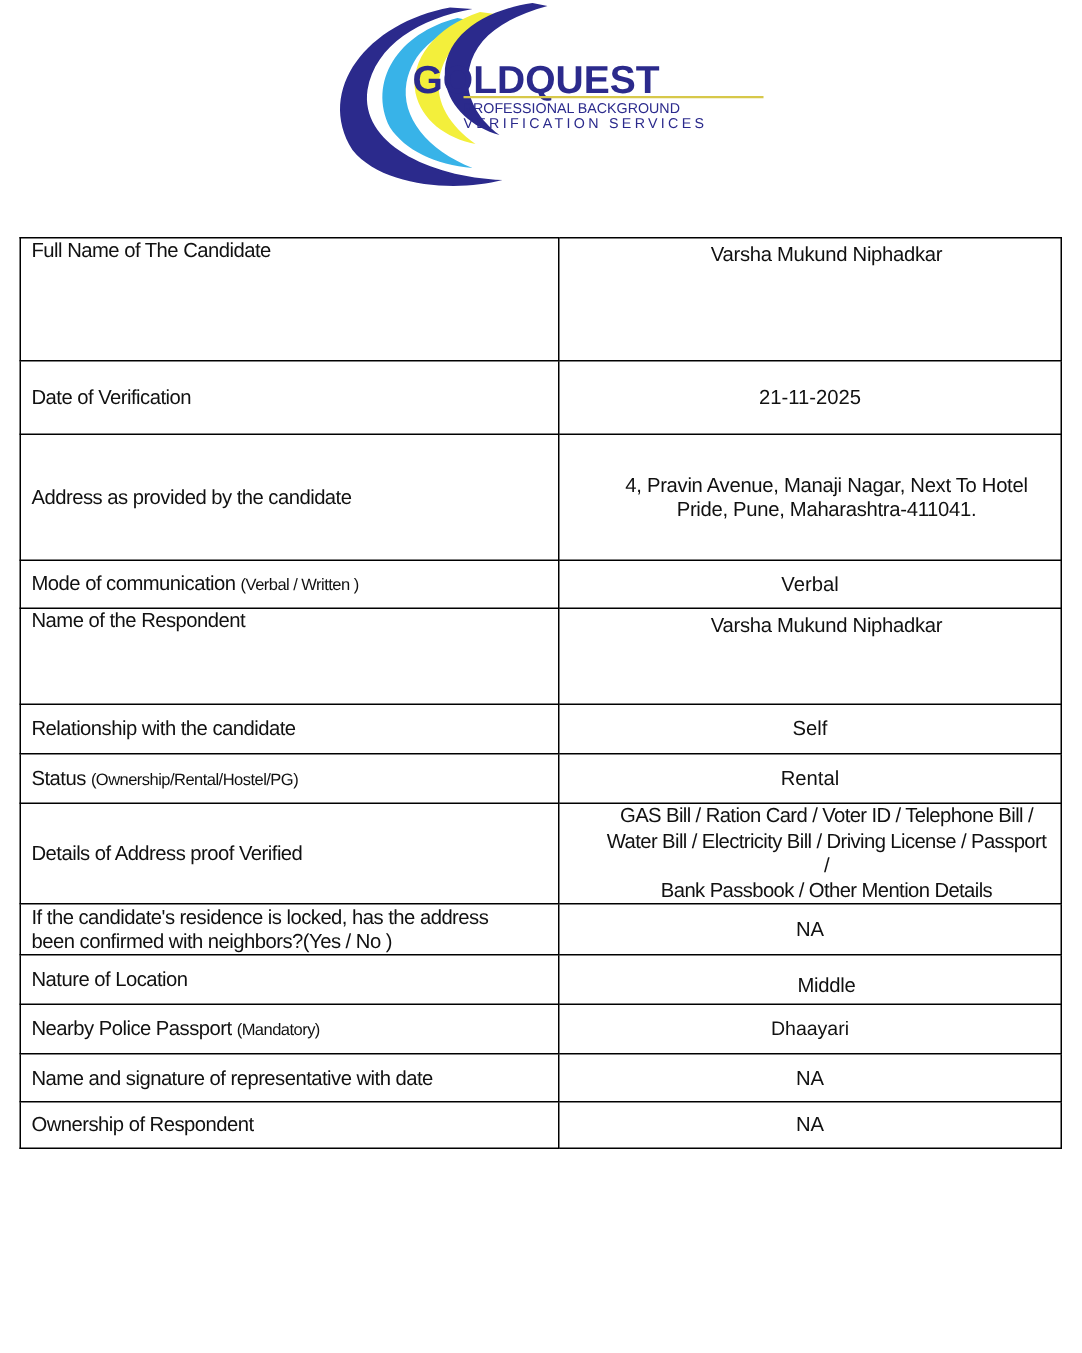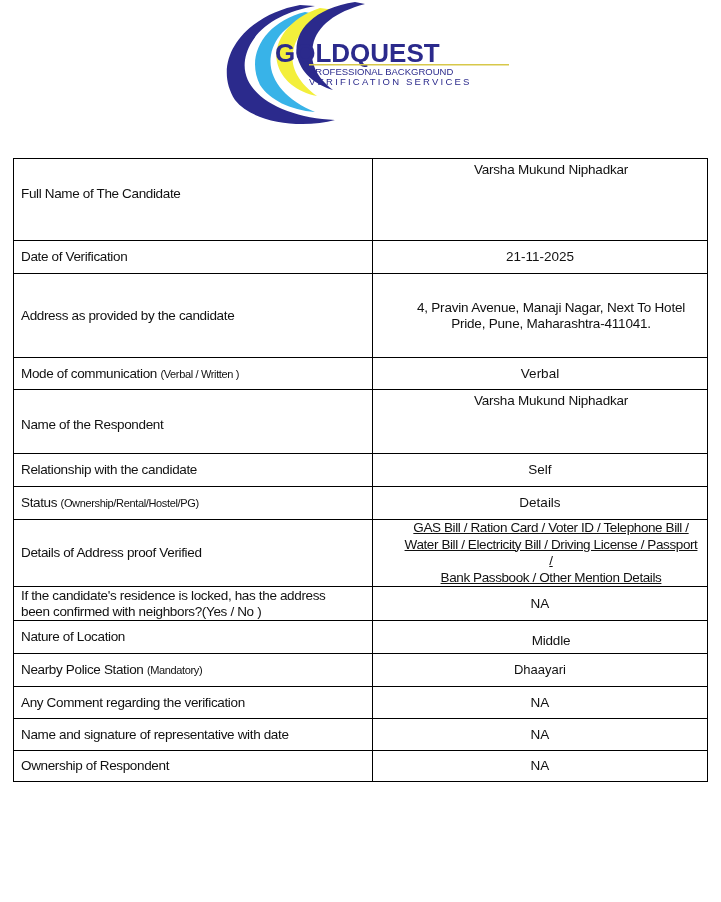--- a/index.html
+++ b/index.html
@@ -2,21 +2,21 @@
 <html><head>
   <meta charset="utf-8">
   <style>
     html, body { margin: 0; padding: 0; background: #ffffff; }
     body { width: 721px; height: 902px; position: relative; overflow: hidden; font-family: "Liberation Sans", sans-serif; color: #111; }
     .logo { position: absolute; left: 205px; top: 0; width: 315px; height: 130px; }
     .logo svg { width: 315px; height: 130px; display: block; }
     table.form { position: absolute; left: 13px; top: 158px; width: 695px; border-collapse: collapse; table-layout: fixed; }
     table.form td { border: 1.3px solid #000; padding: 0 7px; font-size: 13.5px; line-height: 16px; }
     td.label { width: 344px; font-family: "Liberation Sans", sans-serif; letter-spacing: -0.35px; vertical-align: middle; }
-    td.label.top { vertical-align: top; padding-top: 27px; }
+    td.label.top { vertical-align: top; padding-top: 0; }
     td.value { text-align: center; vertical-align: middle; font-family: Liberation Sans, sans-serif; font-size: 14px; }
     td.value.sans { font-family: "Liberation Sans", sans-serif; font-size: 13.5px; letter-spacing: -0.2px; padding-left: 29px; }
     td.value.top { vertical-align: top; padding-top: 3px; }
     .small { font-size: 11px; }
   </style>
 </head>
 <body>
 
 <div class="logo">
   <svg viewBox="0 0 315 130" xmlns="http://www.w3.org/2000/svg">
@@ -30,21 +30,21 @@
     <text x="104" y="85" font-family="Liberation Sans, sans-serif" font-size="9.5" letter-spacing="2.2" fill="#2b2a8c">VERIFICATION  SERVICES</text>
   </svg>
 </div>
 
 <table class="form">
   <tbody>
       <tr style="height:82px">
     <td class="label top">Full Name of The Candidate</td>
     <td class="value sans top">Varsha Mukund Niphadkar</td>
   </tr>
-  <tr style="height:33px">
+  <tr style="height:49px">
     <td class="label">Date of Verification</td>
     <td class="value">21-11-2025</td>
   </tr>
   <tr style="height:84px">
     <td class="label">Address as provided by the candidate</td>
     <td class="value sans">4, Pravin Avenue, Manaji Nagar, Next To Hotel Pride, Pune, Maharashtra-411041.</td>
   </tr>
   <tr style="height:32px">
     <td class="label">
       <span>Mode of communication</span>
@@ -58,51 +58,47 @@
   </tr>
   <tr style="height:33px">
     <td class="label">Relationship with the candidate</td>
     <td class="value">Self</td>
   </tr>
   <tr style="height:33px">
     <td class="label">
       <span>Status</span>
       <span class="small">(Ownership/Rental/Hostel/PG)</span>
     </td>
-    <td class="value">Details</td>
+    <td class="value">Rental</td>
   </tr>
   <tr style="height:52px">
     <td class="label">Details of Address proof Verified</td>
-    <td class="value sans" style="letter-spacing:-0.4px;line-height:16.5px;text-decoration:underline;">
+    <td class="value sans" style="letter-spacing:-0.4px;line-height:16.5px;">
       <span>GAS Bill / Ration Card / Voter ID / Telephone Bill /</span><br>
       <span>Water Bill / Electricity Bill / Driving License / Passport /</span><br>
       <span>Bank Passbook / Other Mention Details</span>
     </td>
   </tr>
   <tr style="height:34px">
     <td class="label">
       <span>If the candidate's residence is locked, has the address</span><br>
       <span>been confirmed with neighbors?(Yes / No )</span>
     </td>
     <td class="value">NA</td>
   </tr>
   <tr style="height:33px">
     <td class="label" style="vertical-align:top;padding-top:8px;">Nature of Location</td>
     <td class="value sans" style="padding-top:8px;">Middle</td>
   </tr>
   <tr style="height:33px">
     <td class="label">
-      <span>Nearby Police Station</span>
+      <span>Nearby Police Passport</span>
       <span class="small">(Mandatory)</span>
     </td>
     <td class="value" style="font-size:13px;">Dhaayari</td>
-  </tr>
-  <tr style="height:32px">
-    <td class="label">Any Comment regarding the verification</td>
-    <td class="value">NA</td>
   </tr>
   <tr style="height:32px">
     <td class="label">Name and signature of representative with date</td>
     <td class="value">NA</td>
   </tr>
   <tr style="height:31px">
     <td class="label">Ownership of Respondent</td>
     <td class="value">NA</td>
   </tr>
 </tbody>

